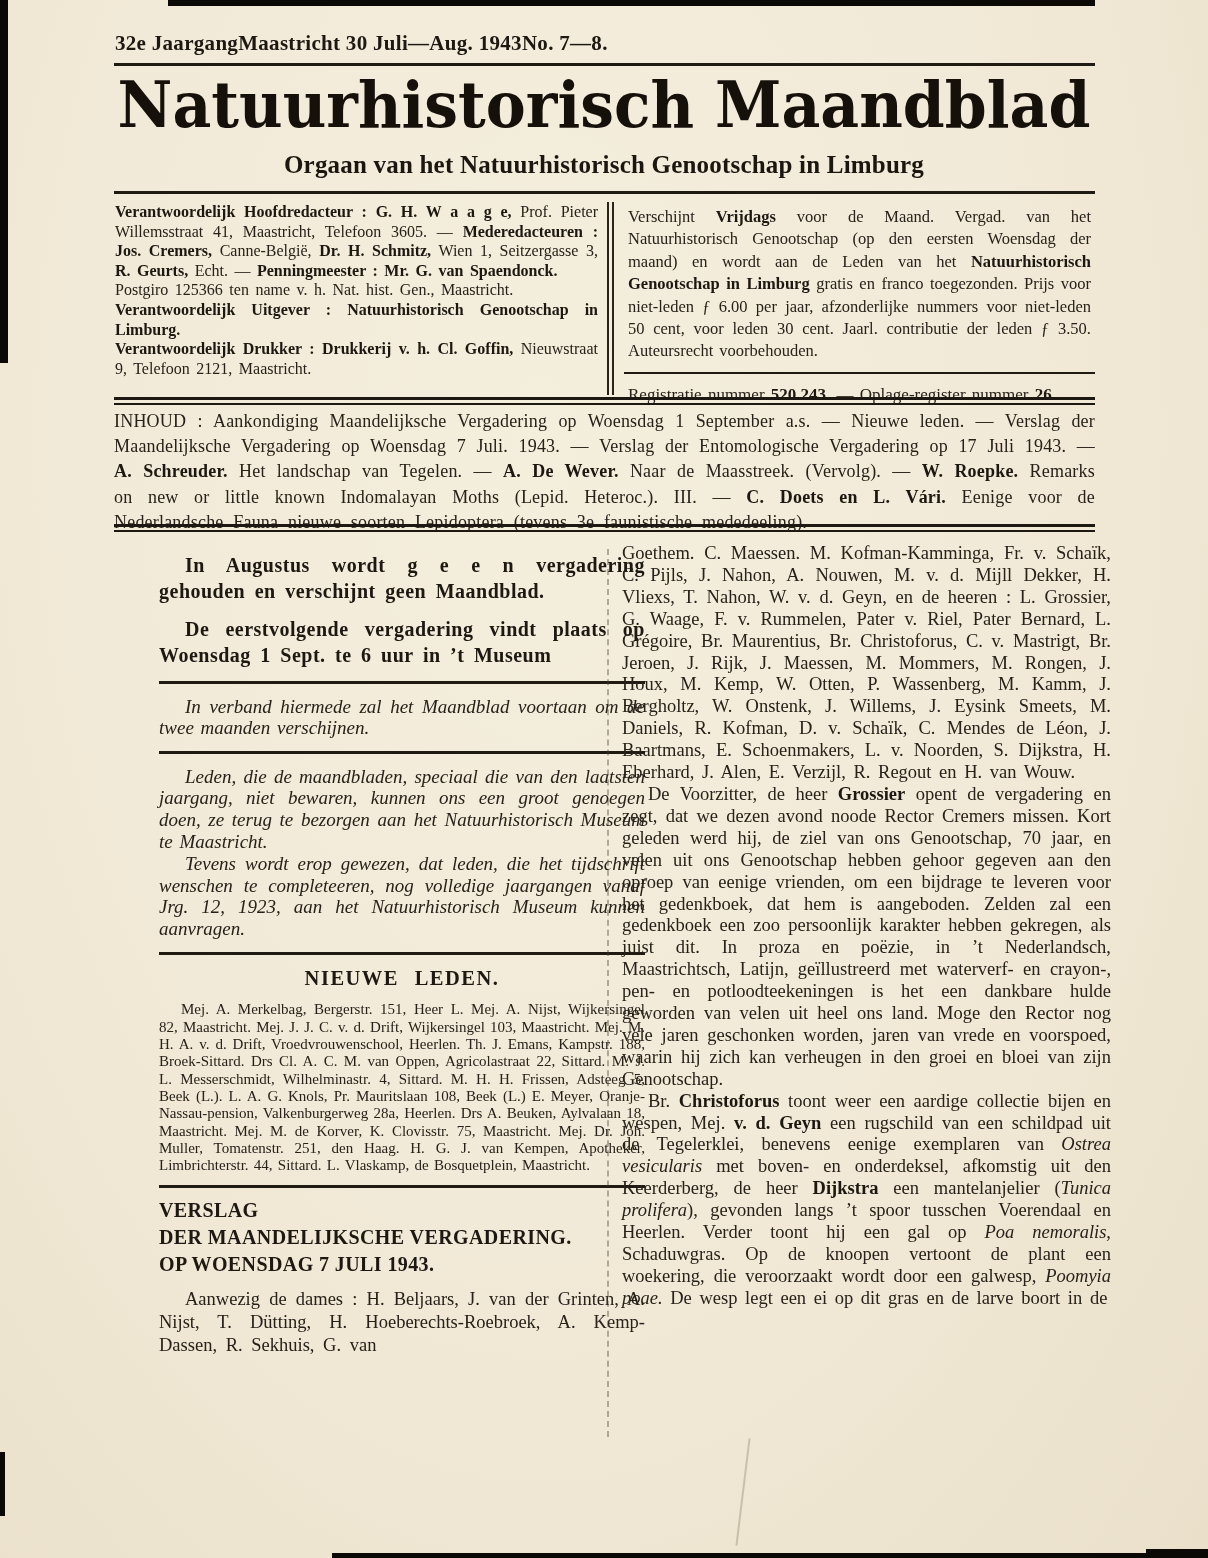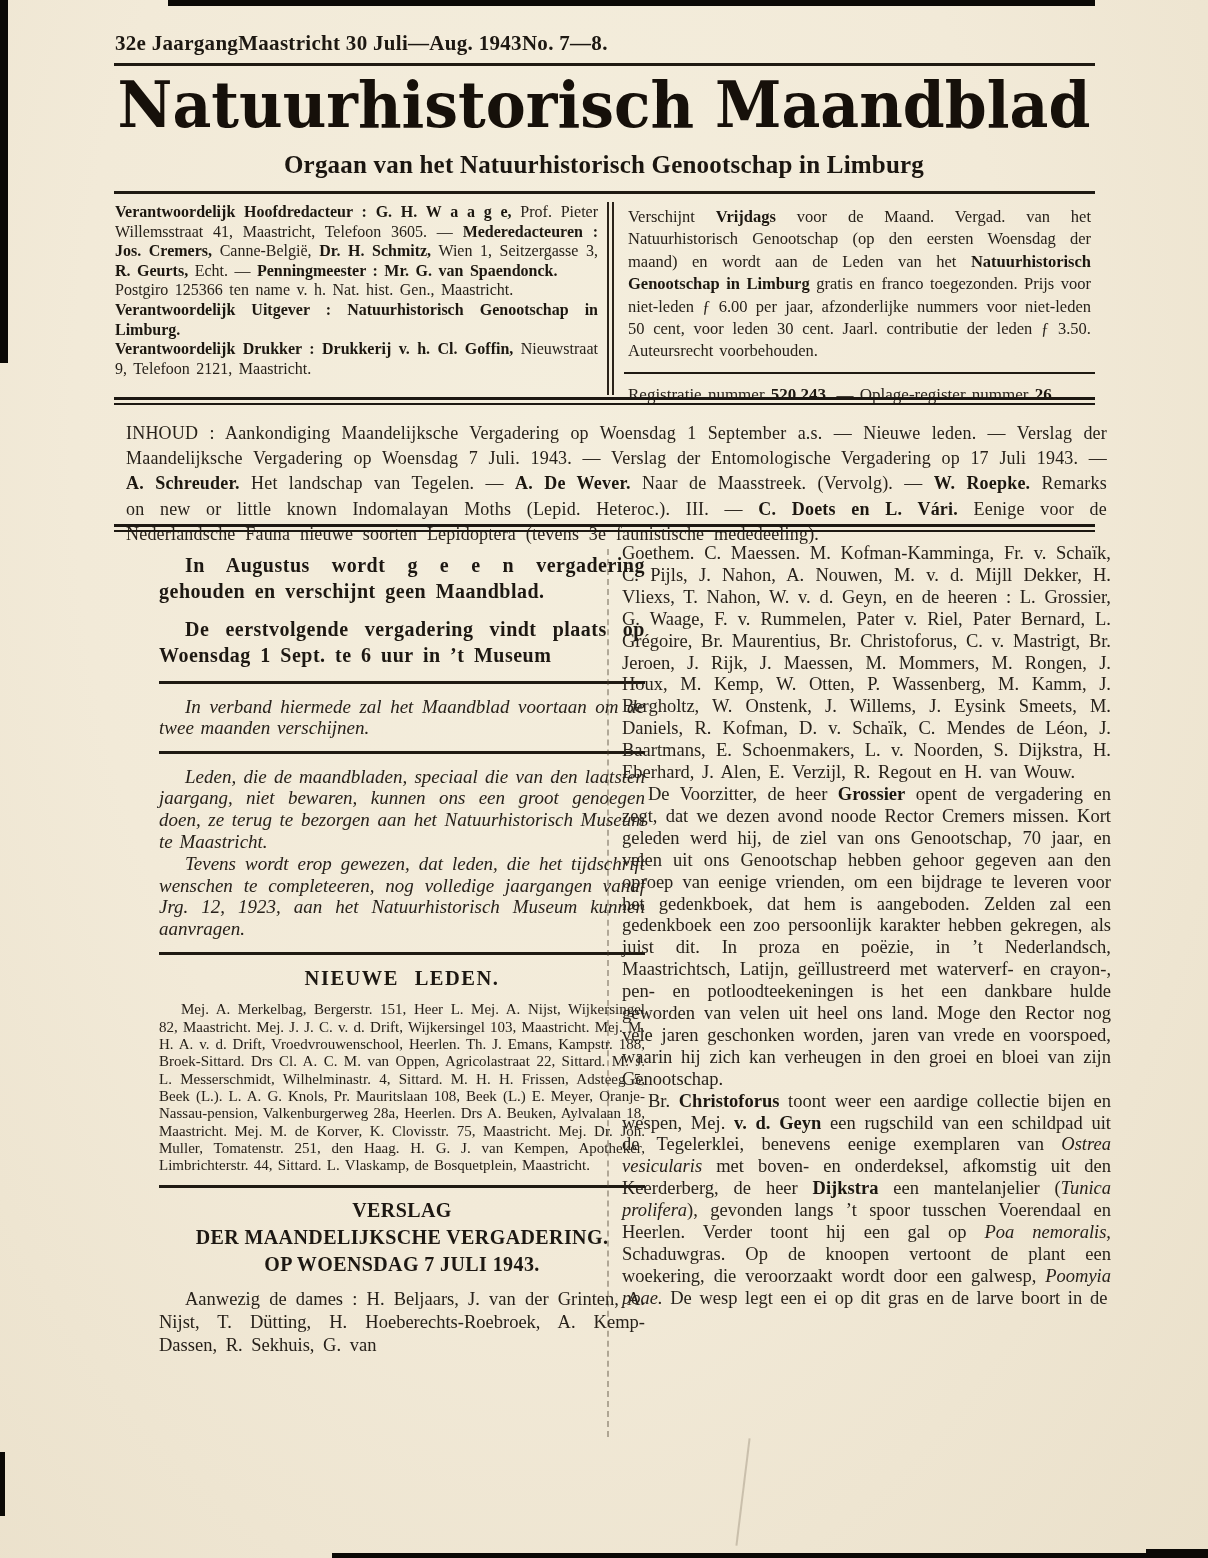--- a/index.html
+++ b/index.html
@@ -38,21 +38,21 @@
   .colophon-divider { width:3px; height:193px; border-left:2px solid #2a231a; border-right:2px solid #2a231a; margin:0 10px 0 9px; }
   .colophon-right { width:471px; font-size:16.5px; line-height:22.4px; text-align:justify; word-spacing:2px; }
   .colophon-right p { margin:4px; }
   .colophon-right .rule-small { height:2.5px; background:#1f1a12; margin:9px 0 10px; }
   .registration { font-size:17px; }
 
   .double-rule { position:absolute; left:114px; width:981px; height:8px;
     border-top:3px solid #1d1812; border-bottom:2px solid #1d1812; box-sizing:border-box; }
   .dr1 { top:397px; } .dr2 { top:524px; }
 
-  .inhoud { position:absolute; top:409px; left:114px; width:981px; margin:12px;
+  .inhoud { position:absolute; top:409px; left:114px; width:981px; margin:0;
     font-size:18px; line-height:25.2px; text-align:justify; word-spacing:5px; letter-spacing:0.2px; }
 
   
   .col-left  { position:absolute; top:543px; left:115px; width:486px; padding-top:10px;margin-left:44px; }
   .col-right { position:absolute; top:543px; left:622px; width:489px;
     font-size:18.5px; line-height:21.9px; text-align:justify; word-spacing:3px; }
   .col-right p { margin:0; }
   .col-right .indent { text-indent:26px; }
   .col-div { position:absolute; top:549px; left:607px; height:888px;
     border-left:2px dashed rgba(68,57,42,0.38); }
@@ -60,21 +60,21 @@
   .ann { font-size:20px; font-weight:700; line-height:25.5px; text-align:justify;
     text-indent:26px; word-spacing:4px; letter-spacing:0.5px; margin:0 0 13px; color:#1d1812; }
   .lc-rule { height:2.5px; background:#1f1a12; margin:12px 0 12px; }
   .lc-rule.thick { height:3.5px; }
   .notice p { font-size:19px; font-style:italic; line-height:21.8px; text-align:justify;
     text-indent:26px; margin:0; word-spacing:2px; }
   .nm-head { font-size:20.5px; font-weight:700; text-align:center; letter-spacing:1.5px;
     word-spacing:9px; margin:9px 0 11px; color:#1d1812; }
   .nm-body { font-size:15px; line-height:17.3px; text-align:justify; text-indent:22px;
     margin:0; word-spacing:1.5px; }
-  .vs-head { font-size:20px; font-weight:700; text-align:center; line-height:27px;
+  .vs-head { font-size:20px; font-weight:700; line-height:27px;
     letter-spacing:0.4px; margin:6px 0 10px; color:#1d1812; }
   .attendees { font-size:18.5px; line-height:23px; text-align:justify; text-indent:26px;
     margin:0; word-spacing:4px; }
 
   .s-b { font-weight:700; color:#1c1710; }
   .s-i { font-style:italic; }
 </style>
 </head>
 <body>
 

